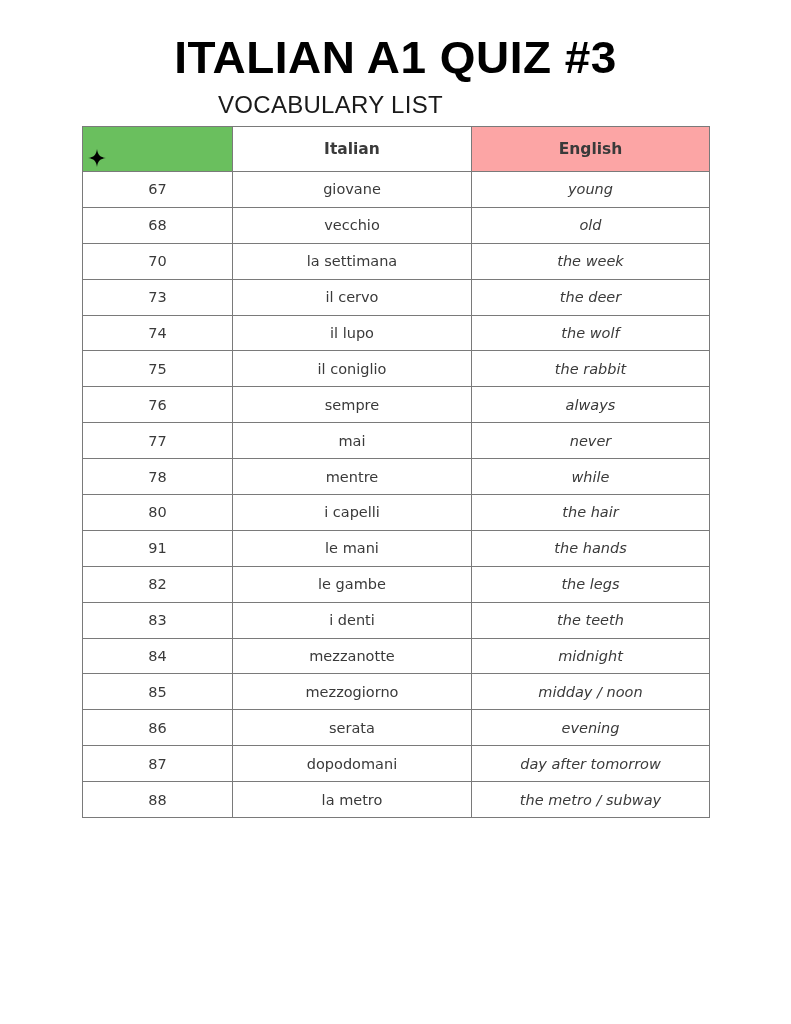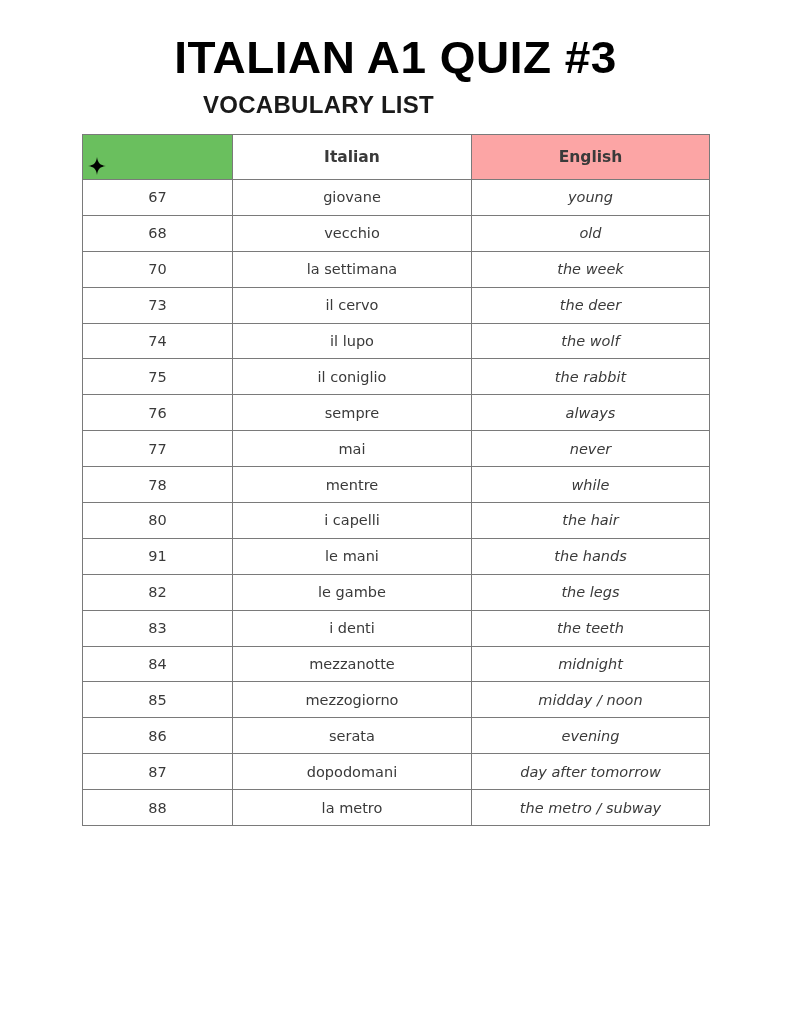--- a/index.html
+++ b/index.html
@@ -23,35 +23,35 @@
       font-family: "Liberation Sans", "DejaVu Sans", sans-serif;
       font-weight: 700;
       font-size: 45px;
       line-height: 56px;
       letter-spacing: 0.5px;
       color: #000000;
       transform: scaleX(1.02);
     }
     .subtitle {
       position: absolute;
-      left: 0;
+      left: 12px;
       top: 90px;
       width: 637px;
       text-align: center;
       font-family: "Liberation Sans", "DejaVu Sans", sans-serif;
-      font-weight: 700;
+      font-weight: 400;
       font-size: 24px;
       line-height: 30px;
       color: #1a1a1a;
       letter-spacing: 0.3px;
     }
     table.vocab {
       position: absolute;
       left: 82px;
-      top: 134px;
+      top: 126px;
       width: 627px;
       border-collapse: collapse;
       table-layout: fixed;
       padding-left: 16px;
     }
     table.vocab col.c-num { width: 150px; }
     table.vocab col.c-it { width: 239px; }
     table.vocab col.c-en { width: 238px; }
     table.vocab th, table.vocab td {
       border: 1px solid #7a7a7a;

